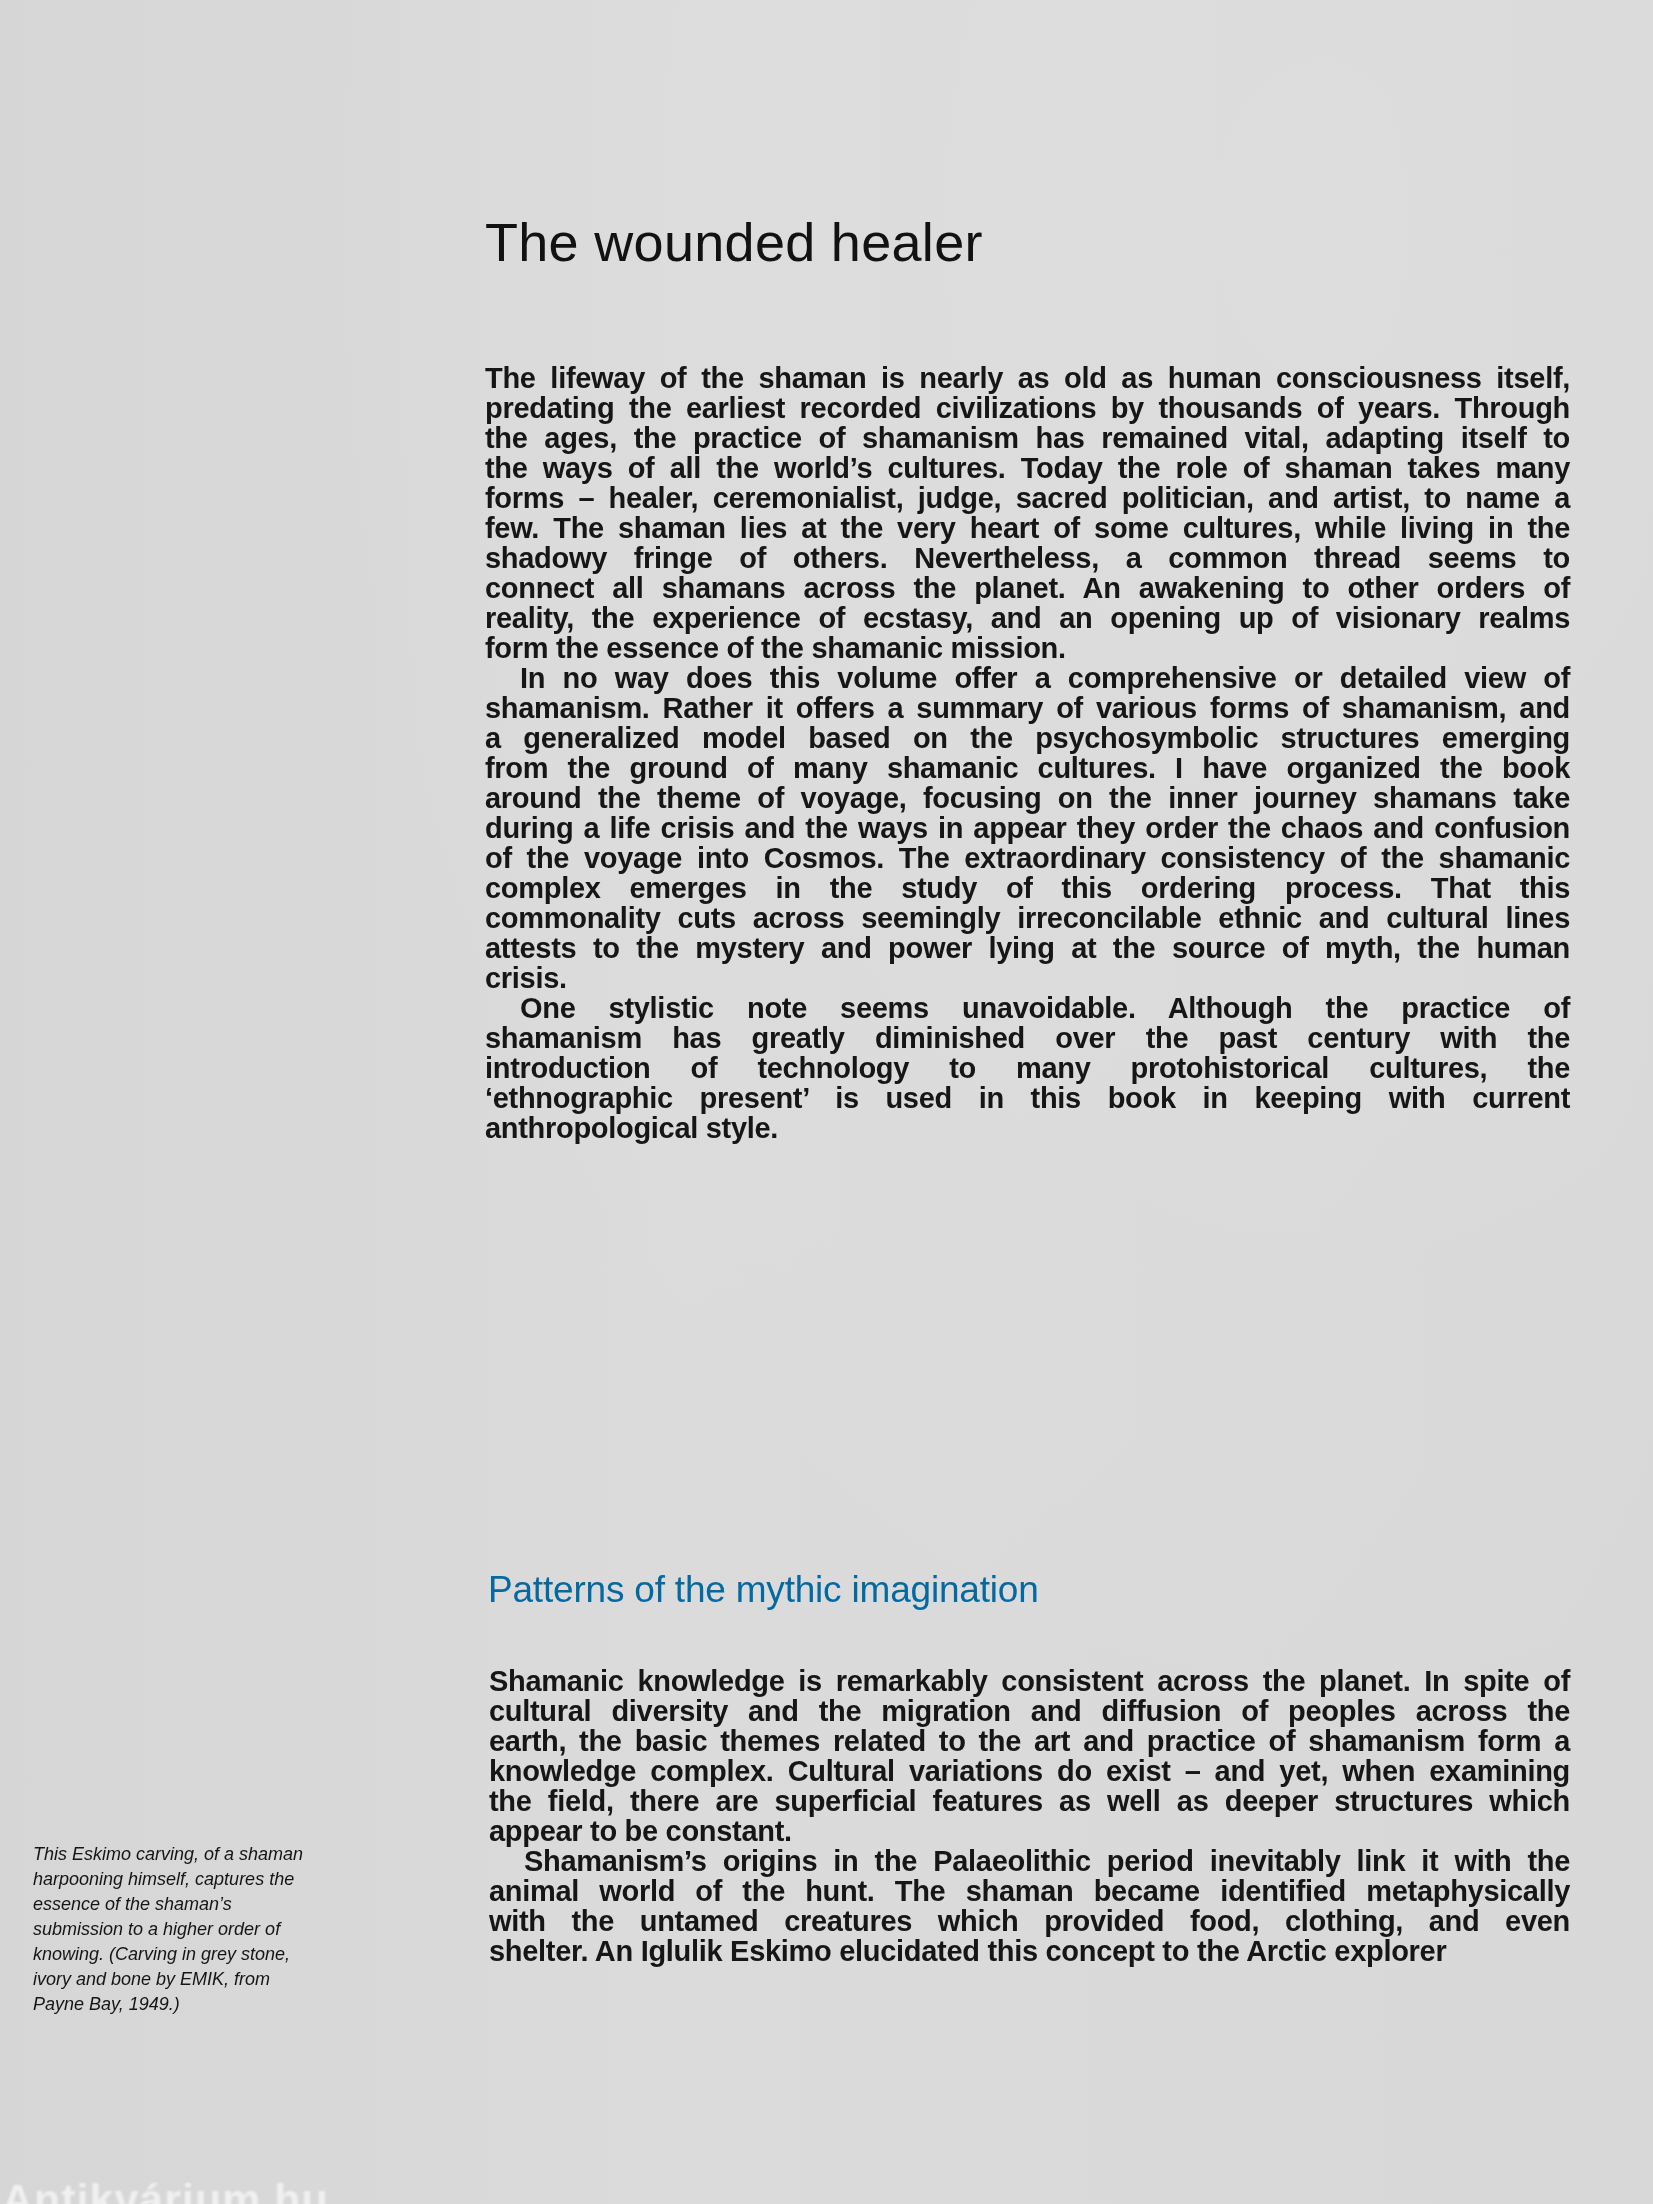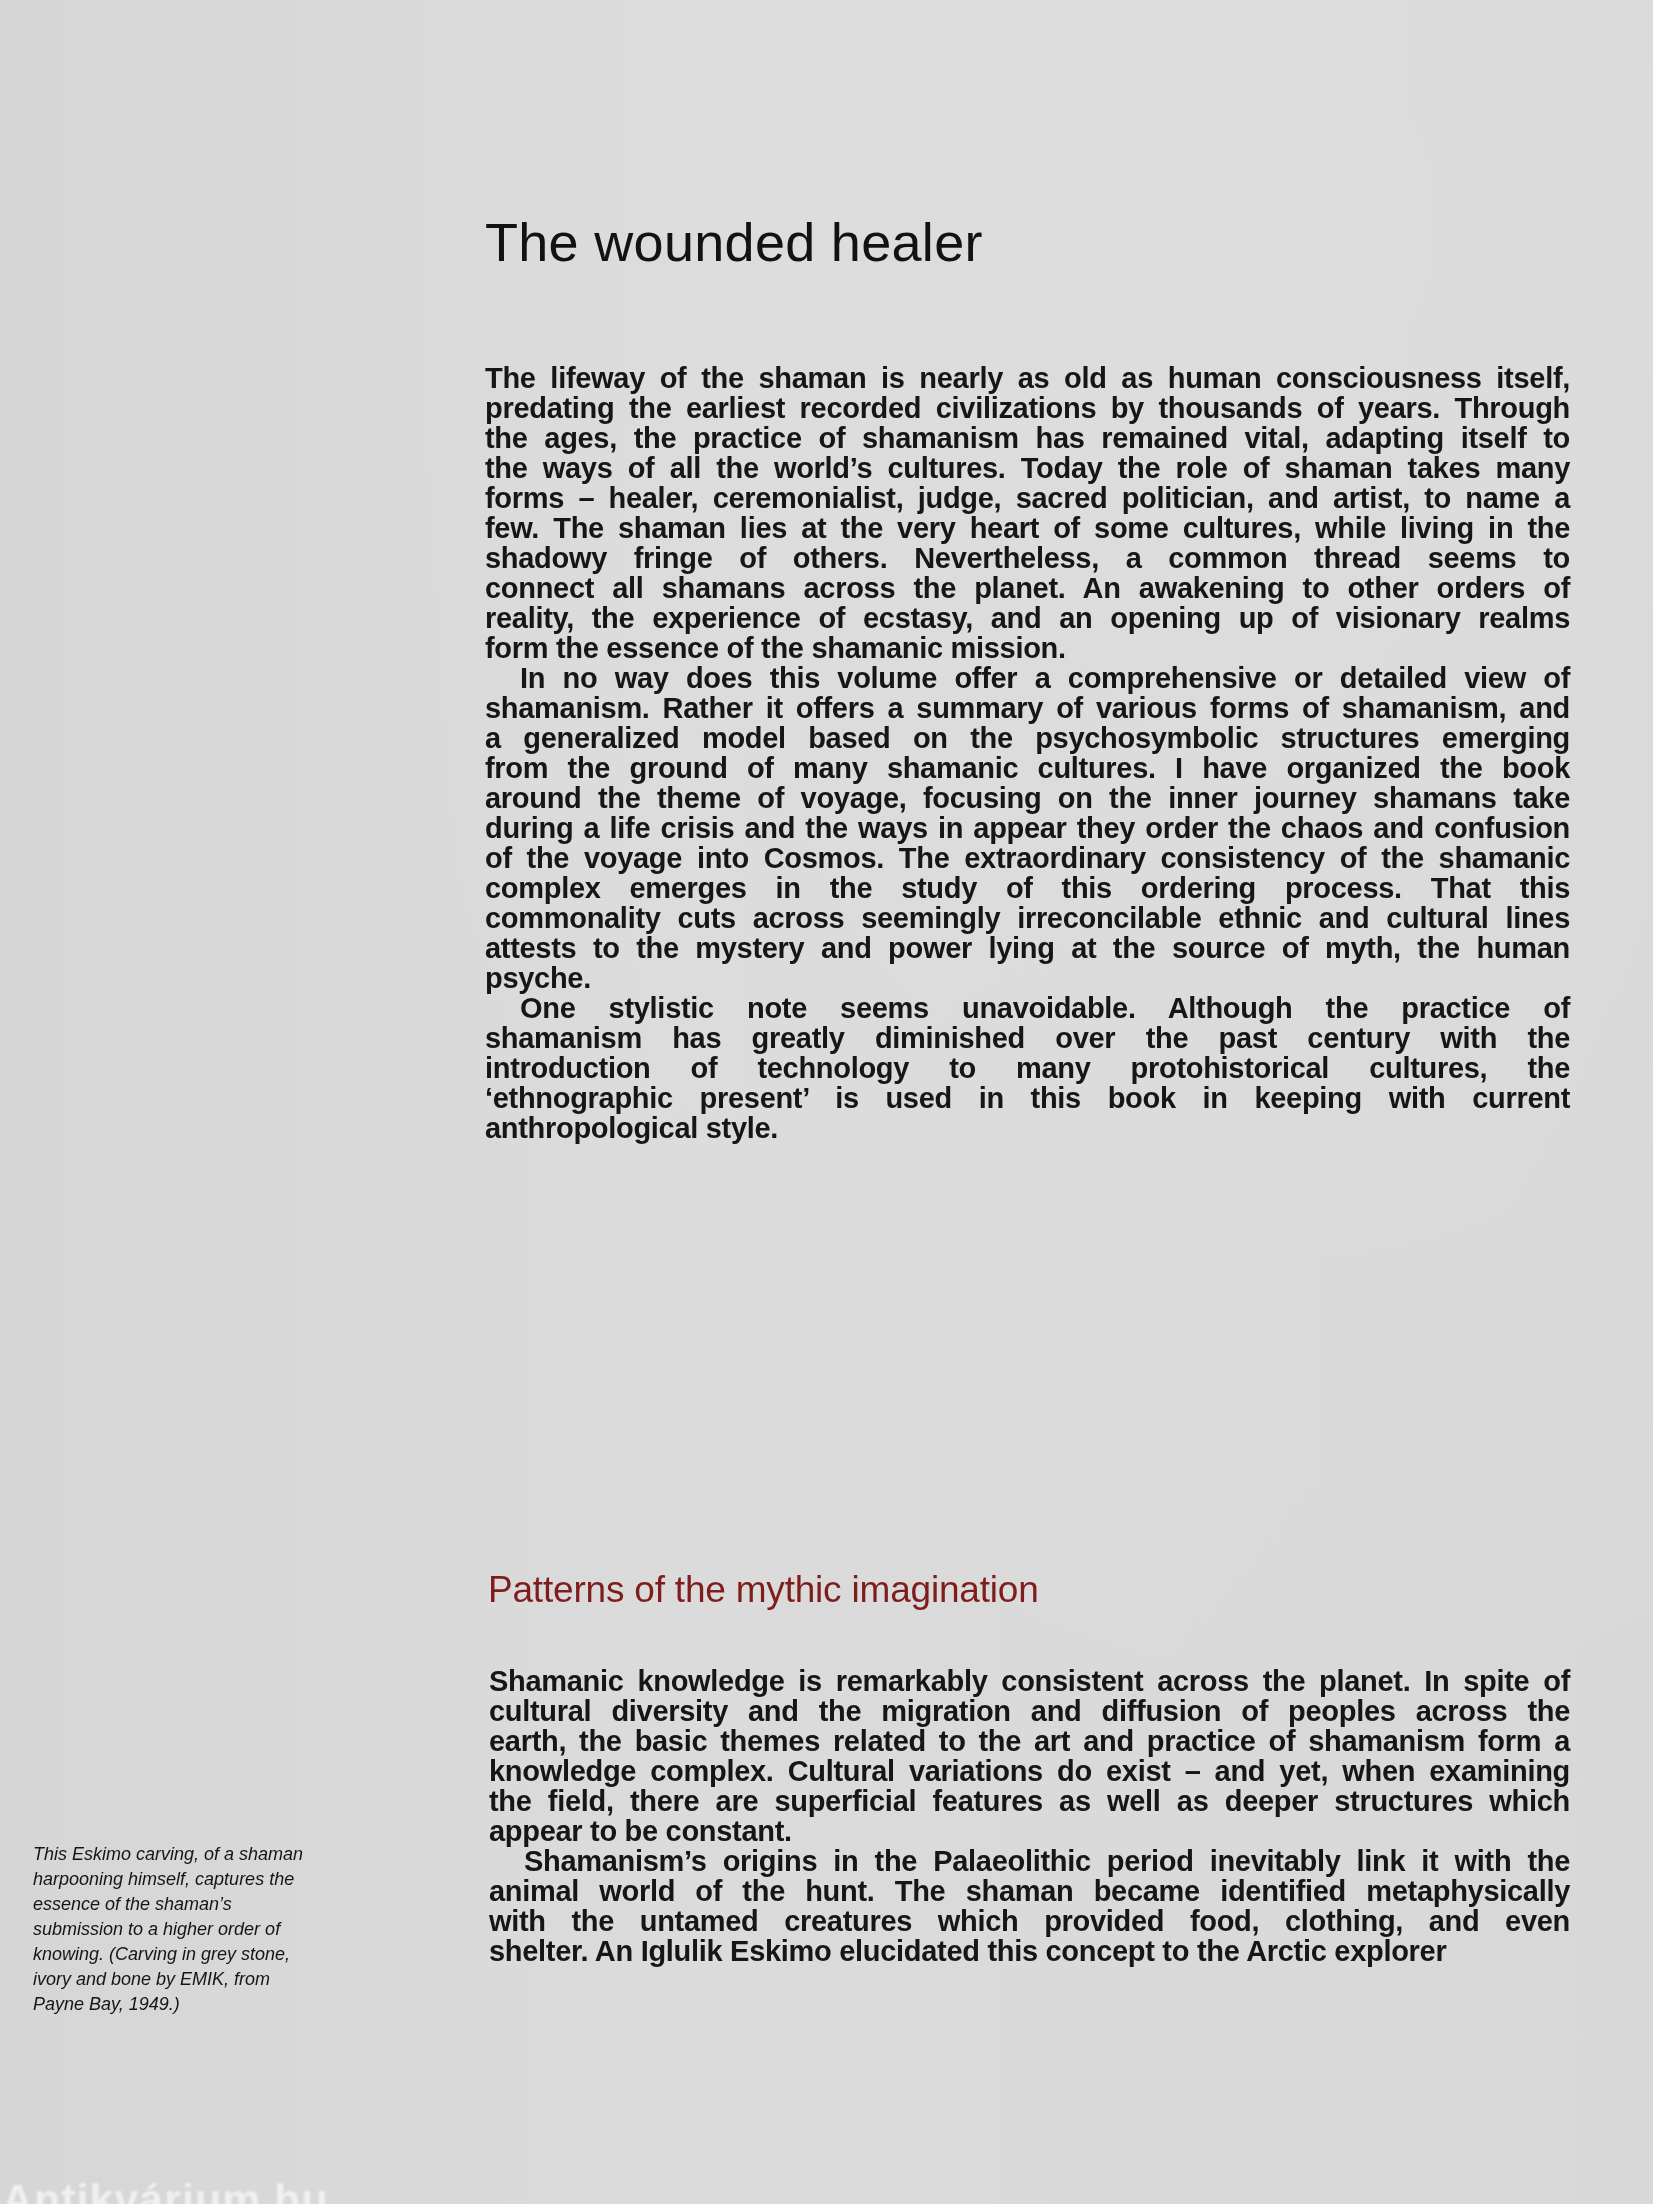--- a/index.html
+++ b/index.html
@@ -54,21 +54,21 @@
     }
     .subtitle {
       position: absolute;
       left: 488px;
       top: 1571px;
       margin: 0;
       font-size: 37px;
       font-weight: normal;
       line-height: 1;
       letter-spacing: -0.2px;
-      color: #7f1d1d;
+      color: #0369a1;
     }
     #section2 {
       left: 489px;
       top: 1666px;
       width: 1081px;
     }
     .caption {
       position: absolute;
       left: 33px;
       top: 1842px;
@@ -128,21 +128,21 @@
       <span class="line" style="padding-left: 35px;">In no way does this volume offer a comprehensive or detailed view of</span>
       <span class="line">shamanism. Rather it offers a summary of various forms of shamanism, and</span>
       <span class="line">a generalized model based on the psychosymbolic structures emerging</span>
       <span class="line">from the ground of many shamanic cultures. I have organized the book</span>
       <span class="line">around the theme of voyage, focusing on the inner journey shamans take</span>
       <span class="line">during a life crisis and the ways in appear they order the chaos and confusion</span>
       <span class="line">of the voyage into Cosmos. The extraordinary consistency of the shamanic</span>
       <span class="line">complex emerges in the study of this ordering process. That this</span>
       <span class="line">commonality cuts across seemingly irreconcilable ethnic and cultural lines</span>
       <span class="line">attests to the mystery and power lying at the source of myth, the human</span>
-      <span class="line last">psyche.</span>
+      <span class="line last">crisis.</span>
     </p>
     <p>
       <span class="line" style="padding-left: 35px;">One stylistic note seems unavoidable. Although the practice of</span>
       <span class="line">shamanism has greatly diminished over the past century with the</span>
       <span class="line">introduction of technology to many protohistorical cultures, the</span>
       <span class="line">‘ethnographic present’ is used in this book in keeping with current</span>
       <span class="line last">anthropological style.</span>
     </p>
   </div>
 

